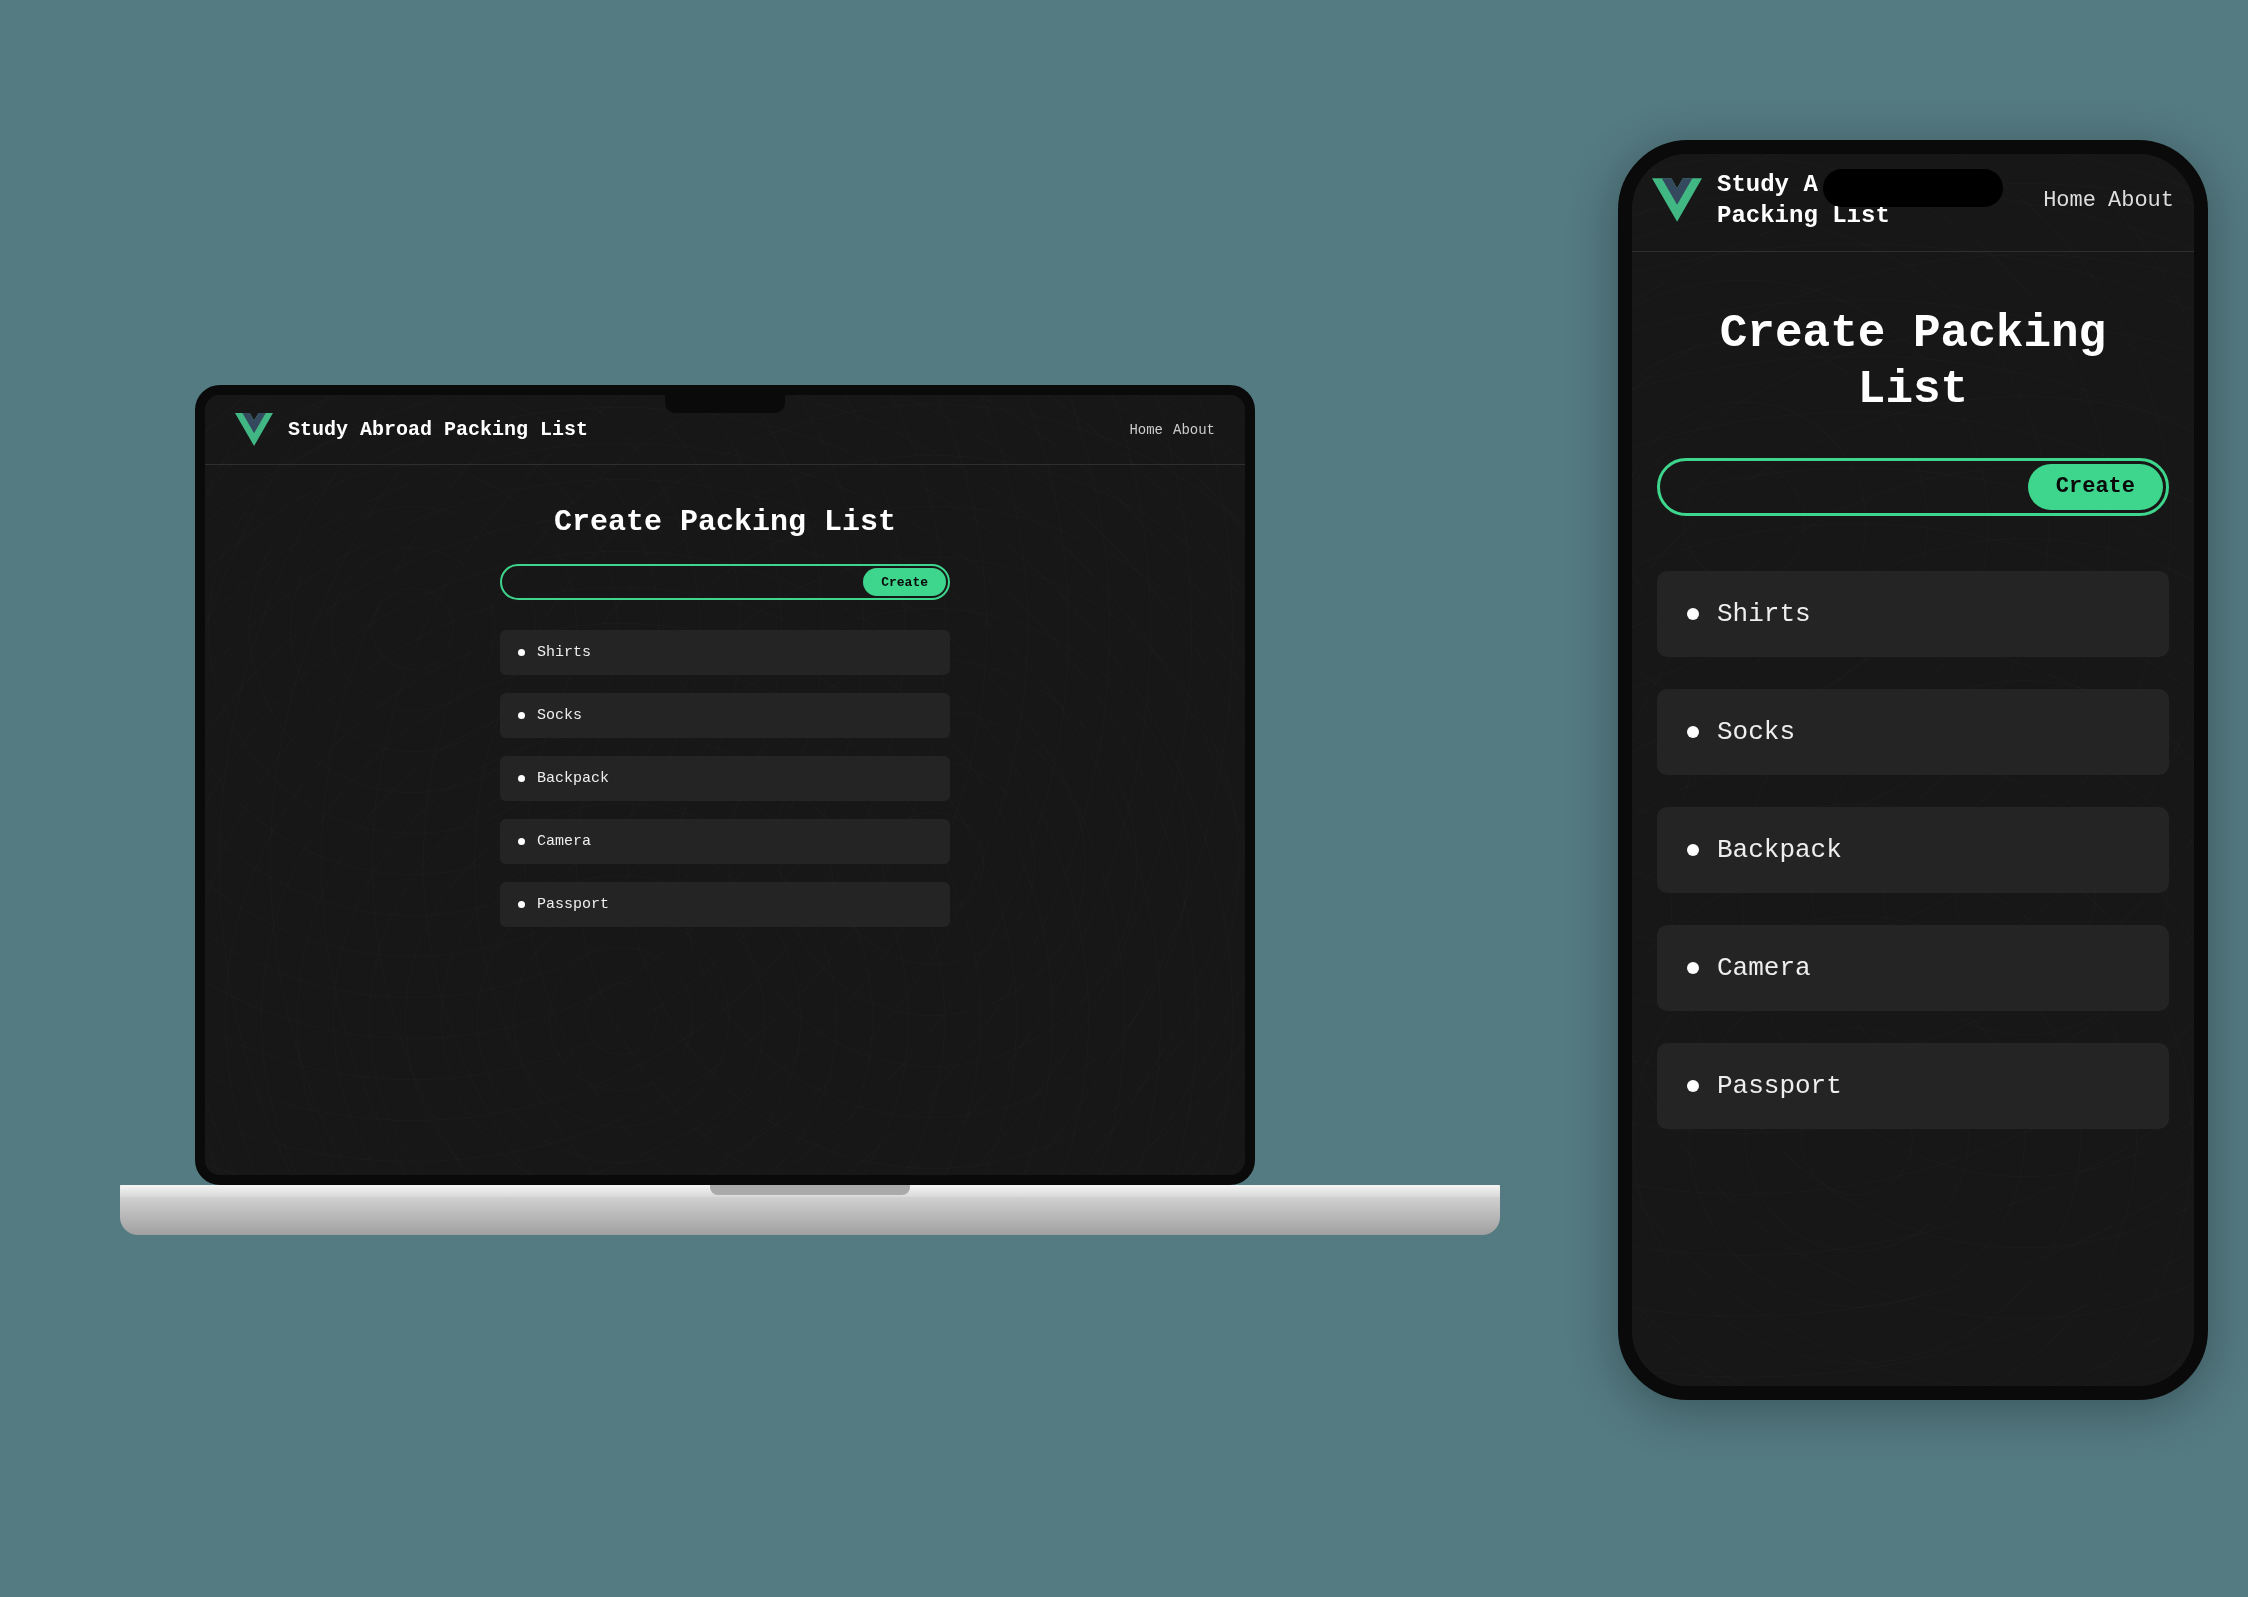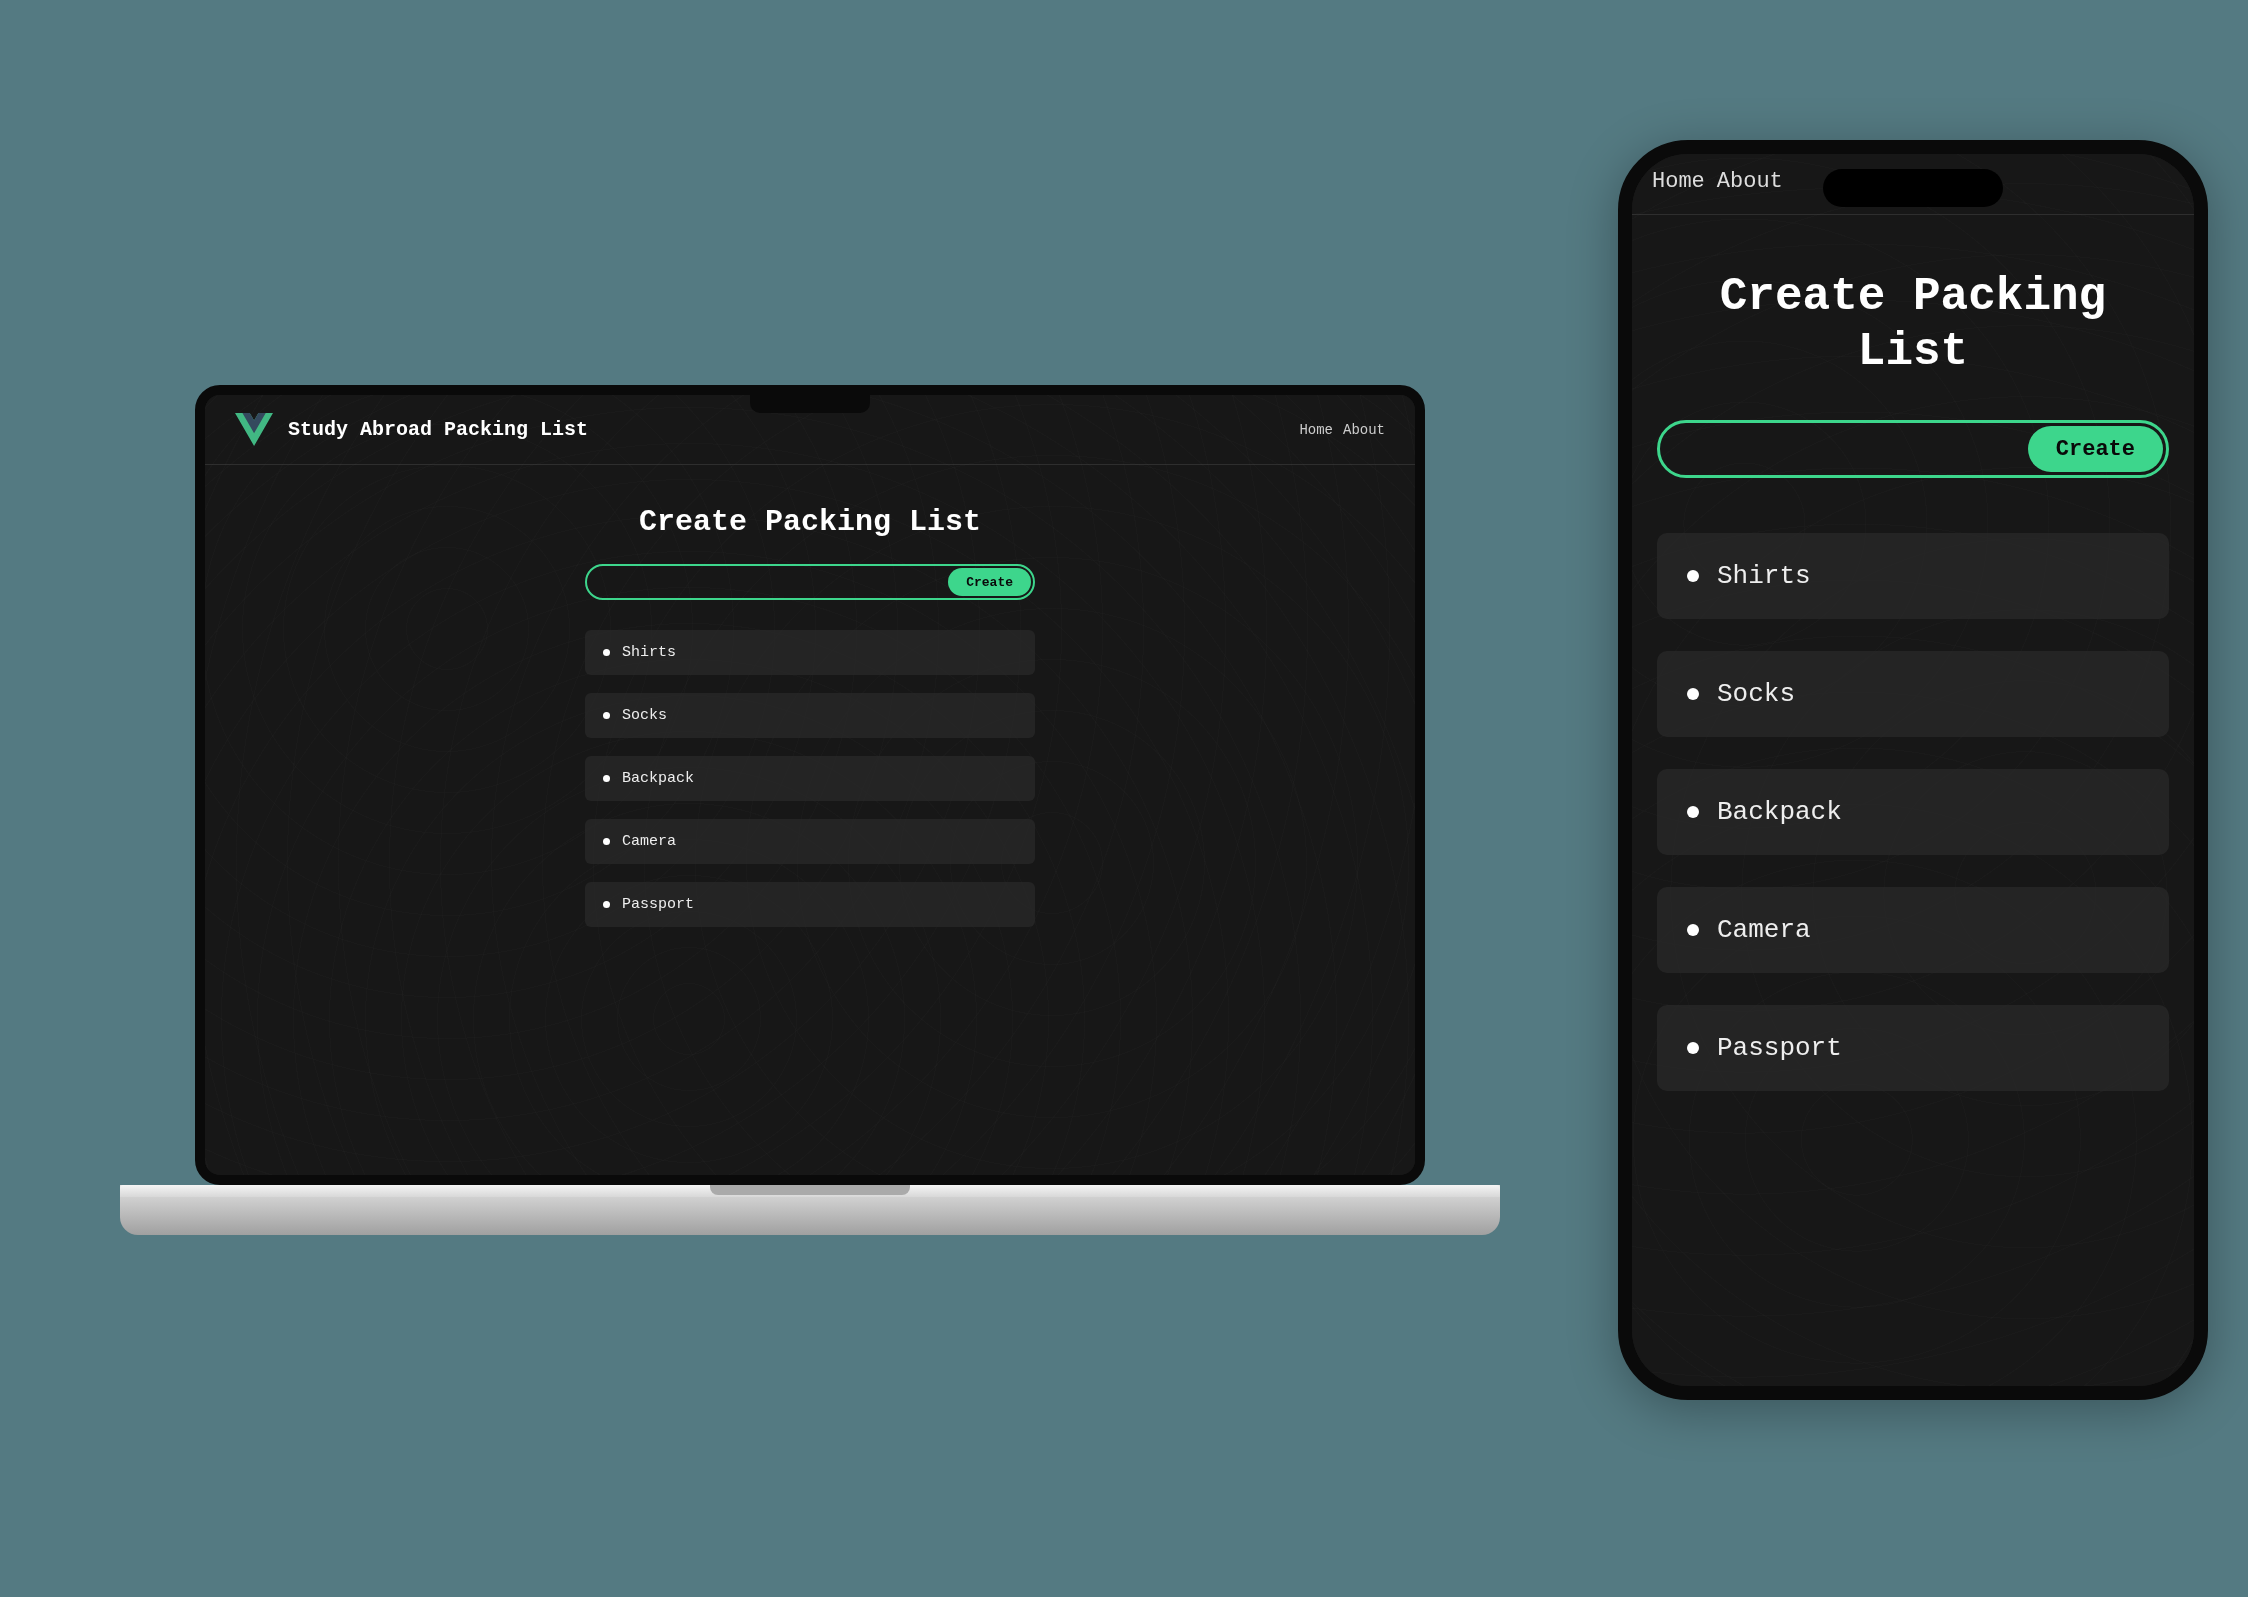--- a/index.html
+++ b/index.html
@@ -21,21 +21,21 @@
       position: absolute;
       left: 120px;
       top: 385px;
       width: 1380px;
       height: 910px;
     }
     .laptop-screen {
       position: absolute;
       left: 75px;
       top: 0;
-      width: 1230px;
+      width: 1060px;
       height: 800px;
       background: #1a1a1a;
       border-radius: 25px;
       border: 10px solid #0a0a0a;
       overflow: hidden;
     }
     .laptop-notch {
       position: absolute;
       left: 50%;
       top: 0;
@@ -373,20 +373,30 @@
     </div>
   </div>
   <div class="laptop-base"></div>
 </div>
 
 <div class="phone">
   <div class="phone-notch"></div>
   <div class="phone-app">
 
     <div class="phone-header">
+      <div class="phone-brand">
+        <svg class="phone-vue-logo" viewBox="0 0 261 226">
+          <path d="M161 0 131 52 101 0H0l131 226L261 0h-100z" fill="#41B883"></path>
+          <path d="M161 0 131 52 101 0H51l80 138L211 0h-50z" fill="#34495E"></path>
+        </svg>
+        <div class="phone-title">
+          <span>Study A</span><br>
+          <span>Packing List</span>
+        </div>
+      </div>
       <div class="phone-nav">
         <span>Home</span>
         <span>About</span>
       </div>
     </div>
 
     <div class="phone-main">
       <h1 class="phone-heading">Create Packing List</h1>
       <div class="phone-input-group">
         <input class="phone-input" type="text" style="">

